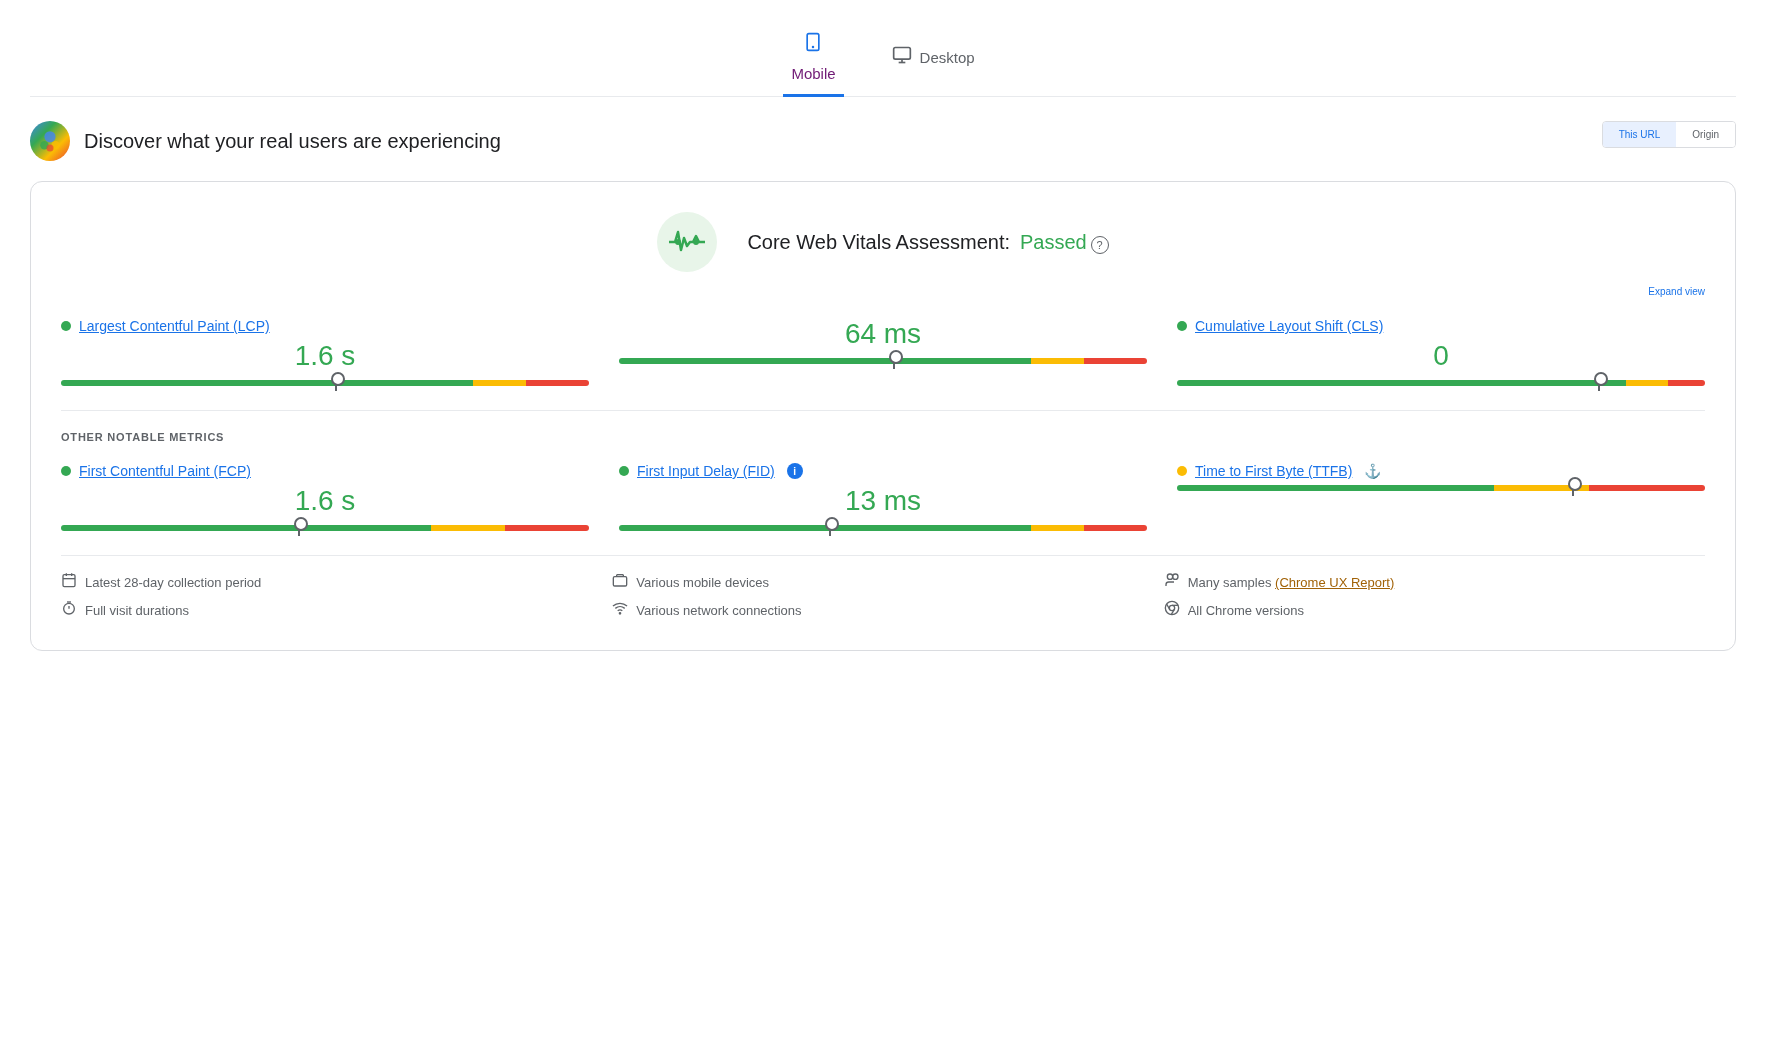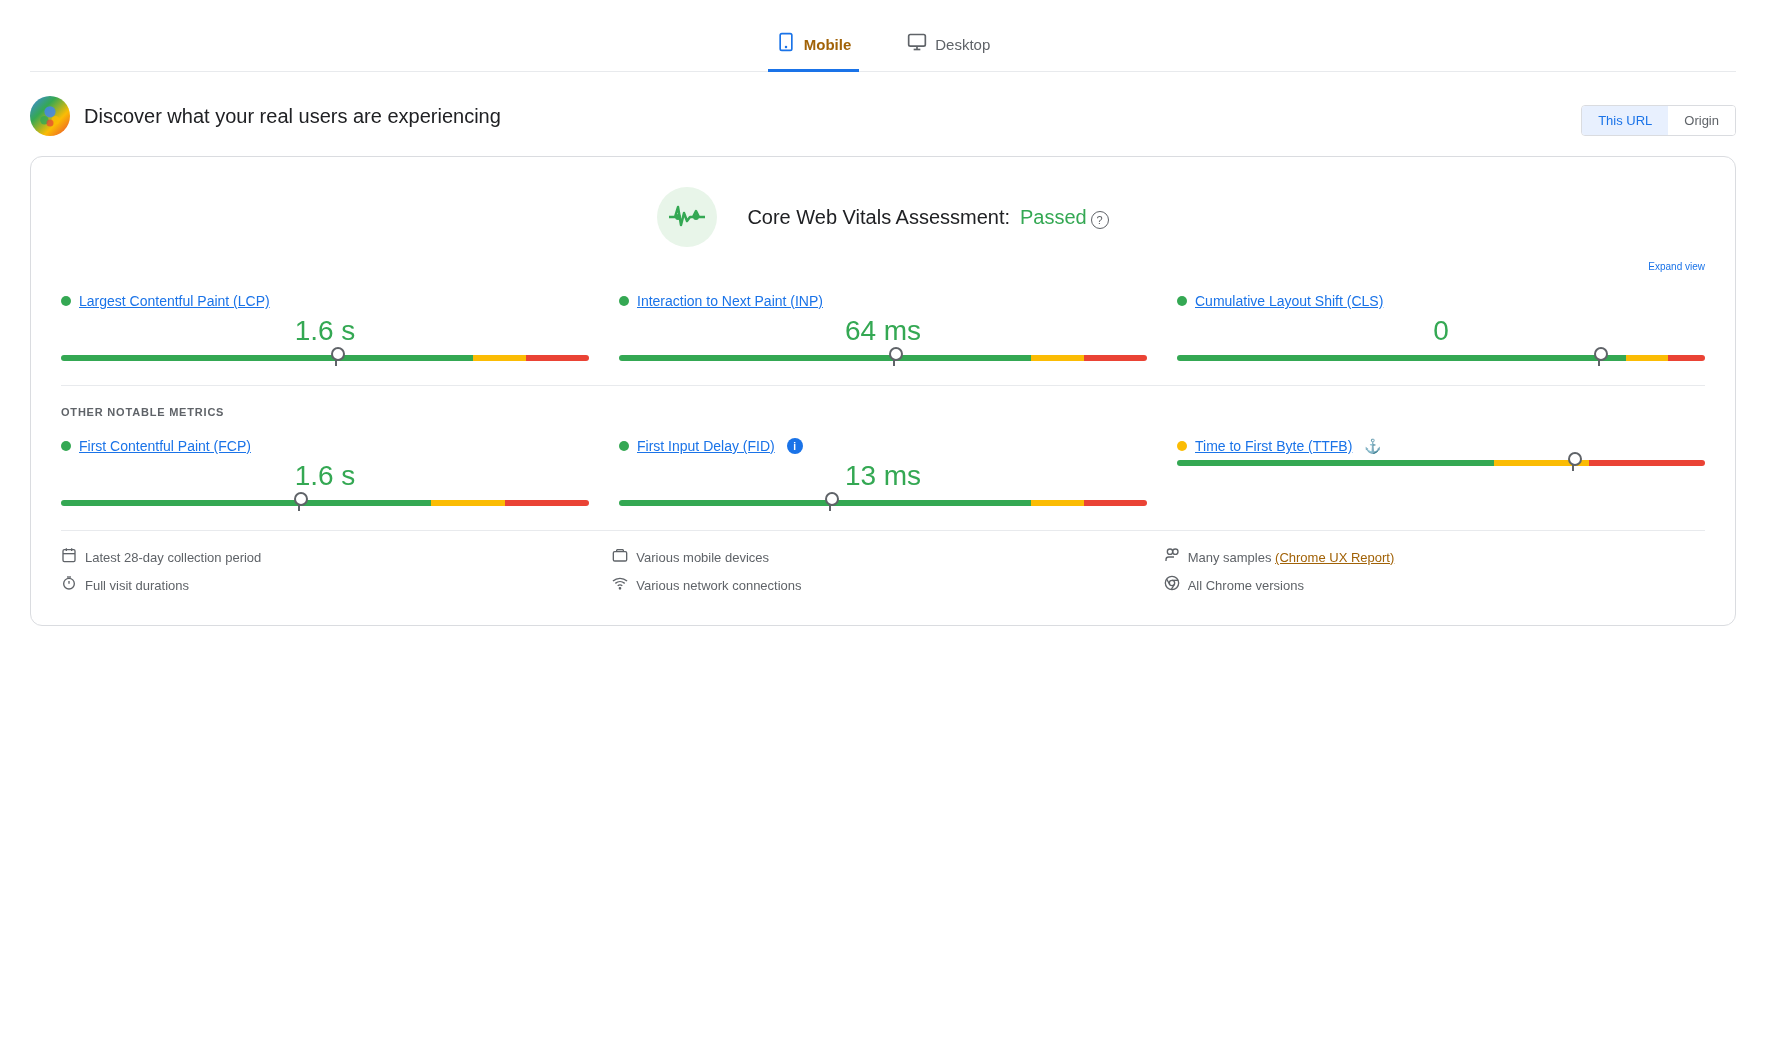--- a/index.html
+++ b/index.html
@@ -30,32 +30,33 @@
       align-items: center;
       gap: 8px;
       padding: 12px 8px;
       cursor: pointer;
       font-size: 15px;
       color: #5f6368;
       border-bottom: 3px solid transparent;
       margin-bottom: -1px;
     }
     .tab-item.active {
-      color: #a16207;
+      color: #701a75;
       border-bottom: 3px solid #1a73e8;
-      font-weight: 700;
+      font-weight: 400;
+      flex-direction: column;
     }
     .tab-icon {
       font-size: 18px;
     }
 
     
     .header-section {
       display: flex;
-      align-items: flex-end;
+      align-items: flex-start;
       justify-content: space-between;
       margin-bottom: 20px;
     }
     .header-left {
       display: flex;
       align-items: center;
       gap: 14px;
     }
     .header-avatar {
       width: 40px;
@@ -73,21 +74,21 @@
       color: #202124;
     }
     .toggle-group {
       display: flex;
       border: 1px solid #dadce0;
       border-radius: 4px;
       overflow: hidden;
     }
     .toggle-btn {
       padding: 7px 16px;
-      font-size: 13px;
+      font-size: 10px;
       cursor: pointer;
       background: #fff;
       border: none;
       color: #5f6368;
     }
     .toggle-btn.active {
       background: #e8f0fe;
       color: #1a73e8;
       font-weight: 500;
     }
@@ -354,24 +355,20 @@
           </div>
           <div class="metric-value">1.6 s</div>
           <div class="progress-bar-container">
             <div class="bar-segment green" style="width: 78%; border-radius: 3px 0px 0px 3px;"></div>
             <div class="bar-segment orange" style="width: 10%;"></div>
             <div class="bar-segment red" style="width: 12%; border-radius: 0px 3px 3px 0px;"></div>
             <div class="bar-marker" style="left: 52%;"></div>
           </div>
         </div>
         <div class="metric-item">
-          <div class="metric-label">
-            <span class="metric-dot green"></span>
-            <span class="metric-name">Interaction to Next Paint (INP)</span>
-          </div>
           <div class="metric-value">64 ms</div>
           <div class="progress-bar-container">
             <div class="bar-segment green" style="width: 78%; border-radius: 3px 0px 0px 3px;"></div>
             <div class="bar-segment orange" style="width: 10%;"></div>
             <div class="bar-segment red" style="width: 12%; border-radius: 0px 3px 3px 0px;"></div>
             <div class="bar-marker" style="left: 52%;"></div>
           </div>
         </div>
         <div class="metric-item">
           <div class="metric-label">

